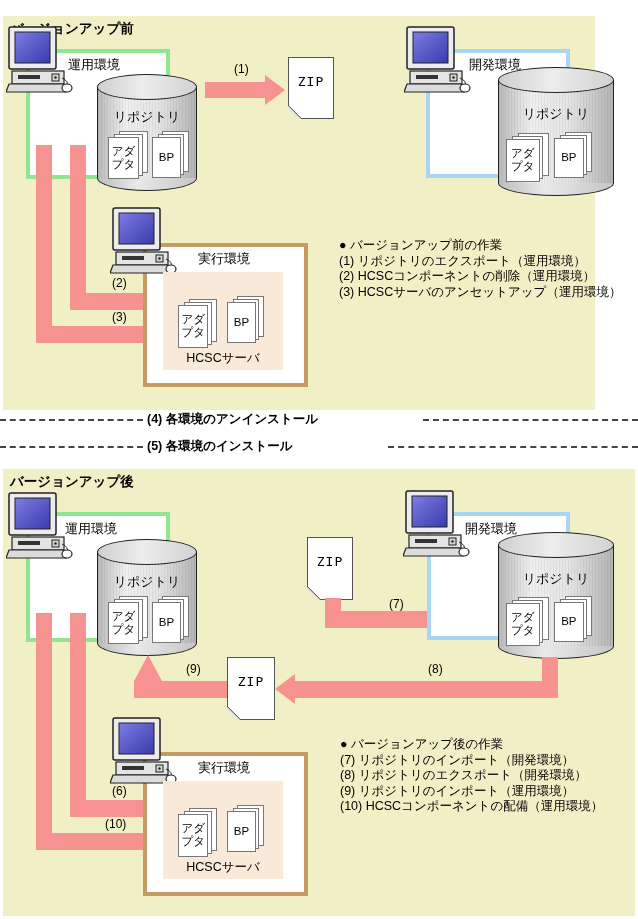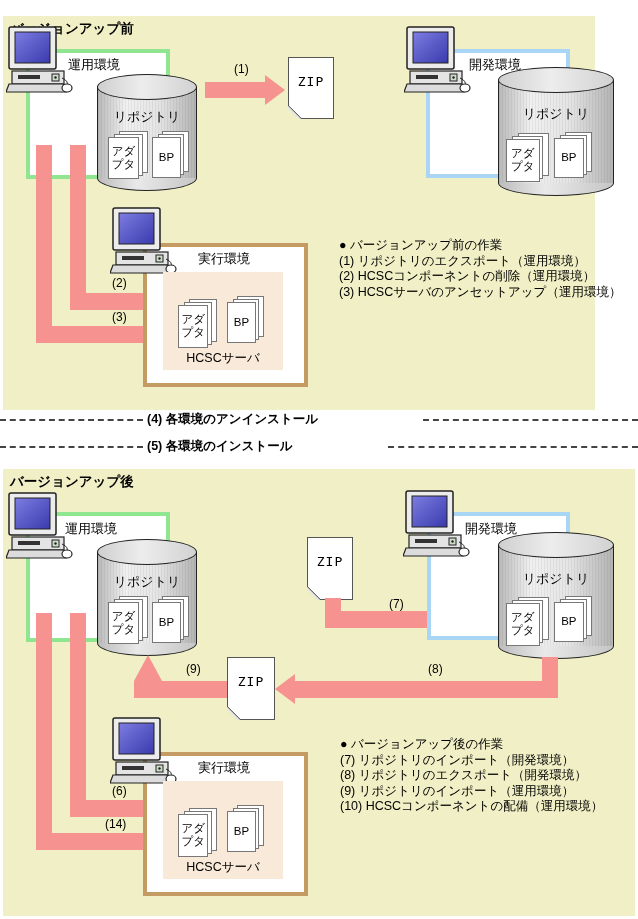--- a/index.html
+++ b/index.html
@@ -213,21 +213,21 @@
 <div class="env-box env-green" style="left:26px;top:512px;width:144px;height:130px"></div>
 <div class="env-label" style="left:65px;top:520px">運用環境</div>
 
 <div class="bar" style="left:36px;top:613px;width:16px;height:237px"></div>
 <div class="bar" style="left:70px;top:613px;width:16px;height:204px"></div>
 <div class="bar" style="left:70px;top:800px;width:90px;height:17px"></div>
 <div class="head-right" style="left:160px;top:793px"></div>
 <div class="step-label" style="left:112px;top:784px">(6)</div>
 <div class="bar" style="left:36px;top:833px;width:124px;height:17px"></div>
 <div class="head-right" style="left:160px;top:826px"></div>
-<div class="step-label" style="left:105px;top:817px">(14)</div>
+<div class="step-label" style="left:105px;top:817px">(10)</div>
 
 <div class="computer" style="left:6px;top:492px">
   <svg width="68" height="68" viewBox="0 0 68 68">
     <rect x="3" y="1" width="47" height="42" rx="2" fill="#ececec" stroke="#222" stroke-width="1.5"></rect>
     <rect x="9" y="6" width="35" height="31" fill="url(#scr)" stroke="#222"></rect>
     <rect x="6" y="45" width="52" height="13" fill="#e4e4e4" stroke="#222" stroke-width="1.2"></rect>
     <rect x="12" y="49" width="22" height="4" fill="#333"></rect>
     <rect x="46" y="48" width="7" height="7" fill="#cddcc8" stroke="#222"></rect>
     <circle cx="49.5" cy="51.5" r="1.2" fill="#222"></circle>
     <polygon points="3,58 57,58 60,66 0,66" fill="#dcdcdc" stroke="#222" stroke-width="1.2"></polygon>

